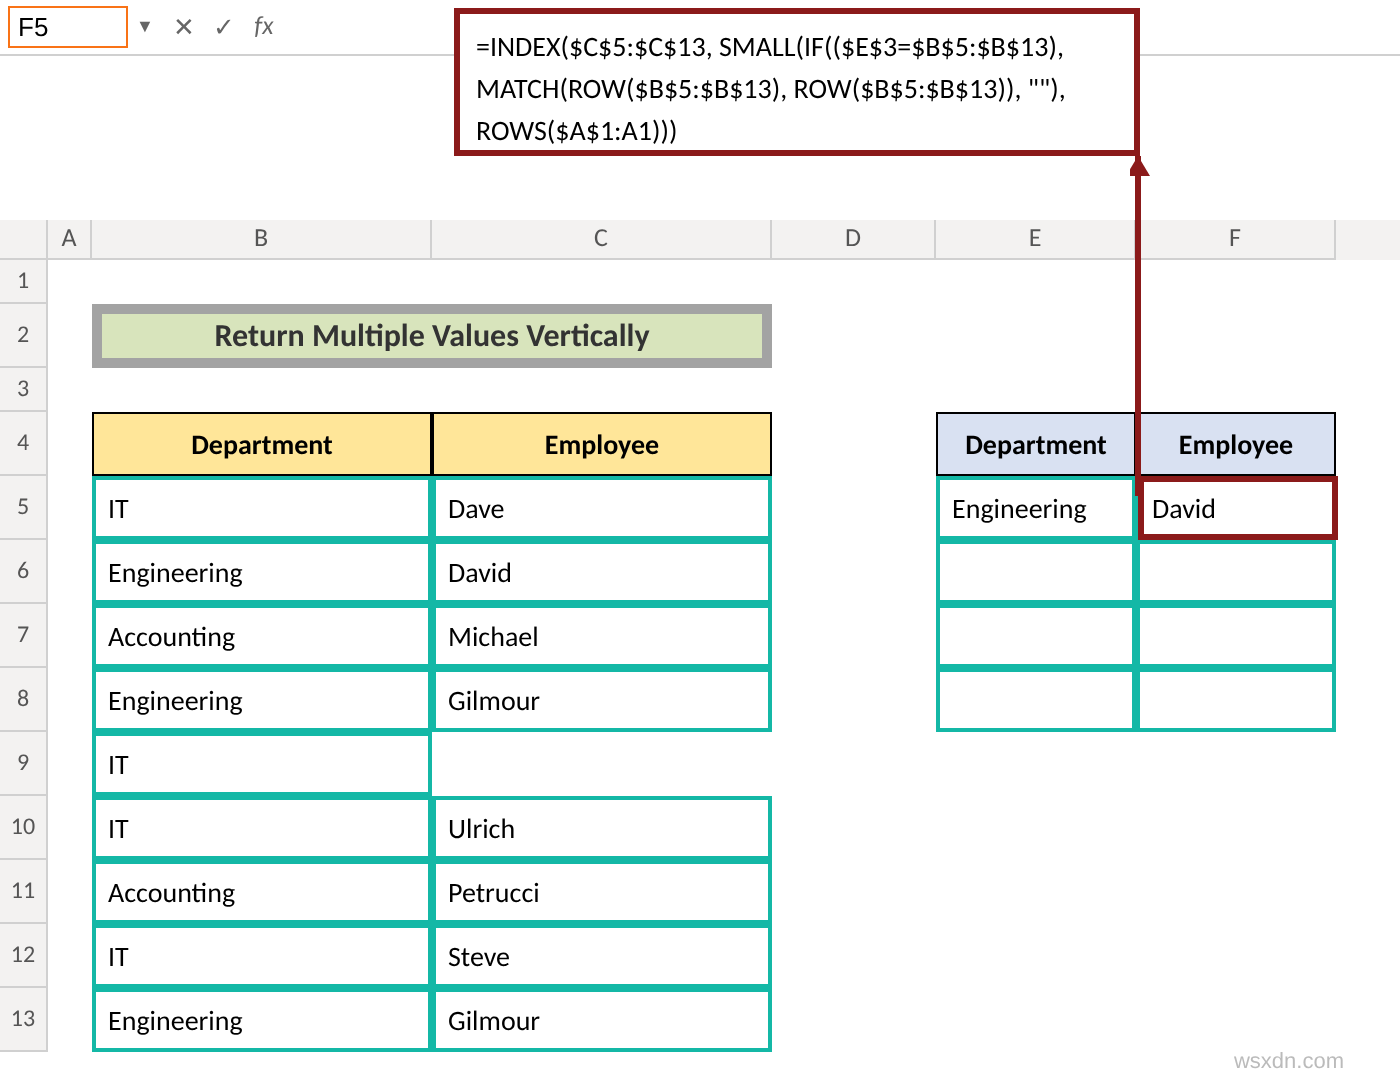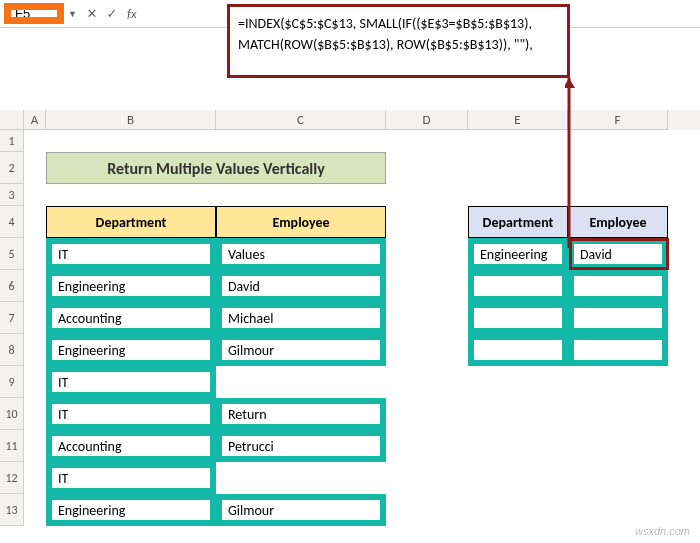--- a/index.html
+++ b/index.html
@@ -18,21 +18,21 @@
       height: 28px;
       border-bottom: 1px solid #d0d0d0;
       background: #fff;
       padding: 0 4px;
       position: relative;
       z-index: 5;
     }
     .name-box {
       width: 60px;
       height: 21px;
-      border: 7px solid #f97316;
+      border: 1px solid #f97316;
       font-size: 13px;
       padding: 2px 4px;
       margin-right: 4px;
       background: #fff;
     }
     .name-dd {
       font-size: 9px;
       color: #666;
       margin-right: 8px;
     }
@@ -117,78 +117,78 @@
       padding: 4px 6px;
       display: flex;
       align-items: center;
       background: #fff;
       font-size: 14px;
       overflow: hidden;
       white-space: nowrap;
     }
     .merged-title {
       background: #d8e4bc;
-      border: 1px solid #a3a3a3;
+      border: 5px solid #a3a3a3;
       justify-content: center;
       font-weight: bold;
       font-size: 16px;
       color: #333;
     }
     .tbl-header {
       background: #ffe699;
       border: 1px solid #000;
       justify-content: center;
       font-weight: bold;
     }
     .tbl-header2 {
       background: #d9e1f2;
       border: 1px solid #000;
       justify-content: center;
       font-weight: bold;
     }
     .tbl-cell {
-      border: 6px solid #14b8a6;
+      border: 2px solid #14b8a6;
     }
     .noborder {
       border-right: 1px solid transparent;
       border-bottom: 1px solid transparent;
     }
     .highlight-box {
       position: absolute;
       border: 3px solid #8b1a1a;
       pointer-events: none;
       z-index: 8;
     }
     .watermark {
       position: absolute;
       bottom: 6px;
-      right: 10px;
+      right: 28px;
       font-size: 11px;
       color: #bbb;
       font-family: Arial, sans-serif;
-      font-style: italic;
     }
   </style>
 </head>
 <body>
 
 <div class="formula-bar">
   <input class="name-box" value="F5" style="">
   <span class="name-dd">▼</span>
   <div class="fb-btns">
     <span>✕</span>
     <span>✓</span>
     <span style="font-style:italic;text-align:center;">fx</span>
   </div>
   <div class="formula-text"></div>
 </div>
 
 <div class="formula-callout">
   <div>=INDEX($C$5:$C$13, SMALL(IF(($E$3=$B$5:$B$13),</div>
   <div> MATCH(ROW($B$5:$B$13), ROW($B$5:$B$13)), ""),</div>
+  <div>ROWS($A$1:A1)))</div>
 </div>
 
 <svg class="arrow-line" style="left:565px; top:78px;" width="40" height="175">
   <line x1="4" y1="0" x2="4" y2="170" stroke="#8b1a1a" stroke-width="3"></line>
   <polygon points="4,0 -2,10 10,10" fill="#8b1a1a" transform="translate(0,0)"></polygon>
 </svg>
 
 <div class="grid-area">
   <div class="col-headers">
     <div class="rowhead-spacer"></div>
@@ -238,21 +238,21 @@
       <div class="cell col-C tbl-header">Employee</div>
       <div class="cell col-D noborder"></div>
       <div class="cell col-E tbl-header2">Department</div>
       <div class="cell col-F tbl-header2">Employee</div>
     </div>
 
     <div class="row">
       <div class="row-header">5</div>
       <div class="cell col-A noborder"></div>
       <div class="cell col-B tbl-cell">IT</div>
-      <div class="cell col-C tbl-cell">Values</div>
+      <div class="cell col-C tbl-cell">Dave</div>
       <div class="cell col-D noborder"></div>
       <div class="cell col-E tbl-cell">Engineering</div>
       <div class="cell col-F tbl-cell">David</div>
     </div>
 
     <div class="row">
       <div class="row-header">6</div>
       <div class="cell col-A noborder"></div>
       <div class="cell col-B tbl-cell">Engineering</div>
       <div class="cell col-C tbl-cell">David</div>
@@ -287,40 +287,41 @@
       <div class="cell col-B tbl-cell">IT</div>
       <div class="cell col-D noborder"></div>
       <div class="cell col-E noborder"></div>
       <div class="cell col-F noborder"></div>
     </div>
 
     <div class="row">
       <div class="row-header">10</div>
       <div class="cell col-A noborder"></div>
       <div class="cell col-B tbl-cell">IT</div>
-      <div class="cell col-C tbl-cell">Return</div>
+      <div class="cell col-C tbl-cell">Ulrich</div>
       <div class="cell col-D noborder"></div>
       <div class="cell col-E noborder"></div>
       <div class="cell col-F noborder"></div>
     </div>
 
     <div class="row">
       <div class="row-header">11</div>
       <div class="cell col-A noborder"></div>
       <div class="cell col-B tbl-cell">Accounting</div>
       <div class="cell col-C tbl-cell">Petrucci</div>
       <div class="cell col-D noborder"></div>
       <div class="cell col-E noborder"></div>
       <div class="cell col-F noborder"></div>
     </div>
 
     <div class="row">
       <div class="row-header">12</div>
       <div class="cell col-A noborder"></div>
       <div class="cell col-B tbl-cell">IT</div>
+      <div class="cell col-C tbl-cell">Steve</div>
       <div class="cell col-D noborder"></div>
       <div class="cell col-E noborder"></div>
       <div class="cell col-F noborder"></div>
     </div>
 
     <div class="row">
       <div class="row-header">13</div>
       <div class="cell col-A noborder"></div>
       <div class="cell col-B tbl-cell">Engineering</div>
       <div class="cell col-C tbl-cell">Gilmour</div>

